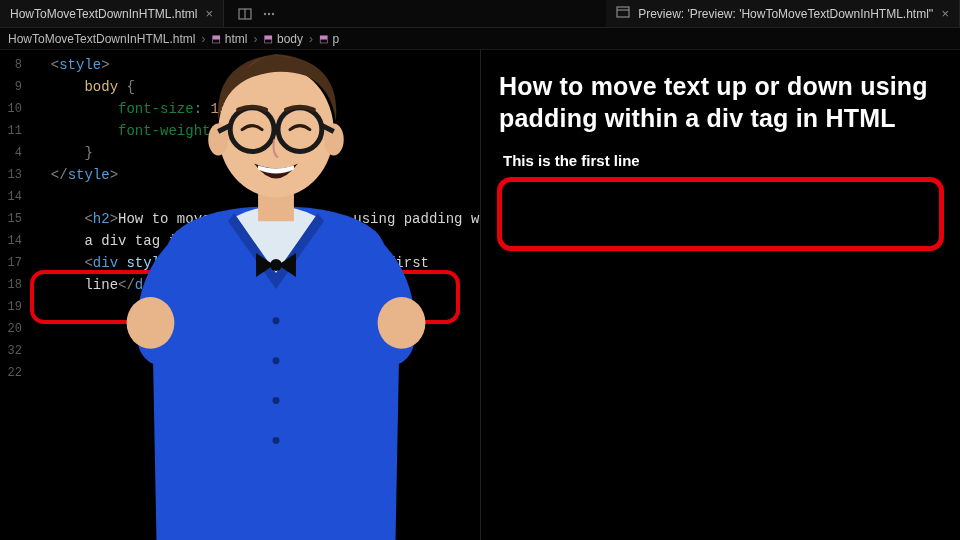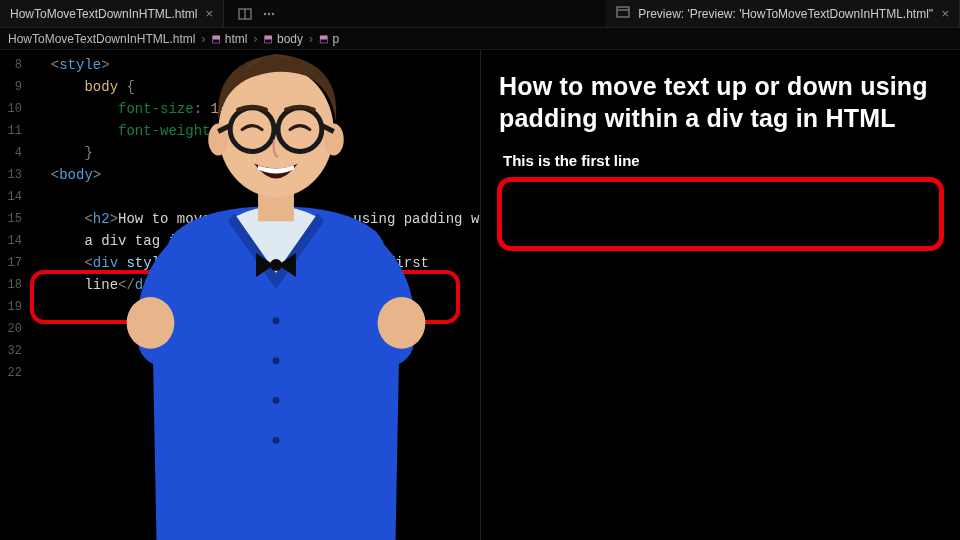--- a/index.html
+++ b/index.html
@@ -120,21 +120,21 @@
         <div>20</div>
           <div>32</div>
           <div>22</div>
       </div>
       <div class="code">
         <div class="ln">  <span class="punc">&lt;</span><span class="tag">style</span><span class="punc">&gt;</span></div>
         <div class="ln">      <span class="sel">body</span><span class="punc"> {</span></div>
         <div class="ln">          <span class="prop">font-size</span><span class="punc">: </span><span class="val">18px</span><span class="punc">;</span></div>
         <div class="ln">          <span class="prop">font-weight</span><span class="punc">: </span><span class="val">bold</span><span class="punc">;</span></div>
         <div class="ln">      <span class="punc">}</span></div>
-        <div class="ln">  <span class="punc">&lt;</span><span class="tag">body</span><span class="punc">&gt;</span></div>
+        <div class="ln">  <span class="punc">&lt;/</span><span class="tag">style</span><span class="punc">&gt;</span></div>
         <div class="ln"> </div>
         <div class="ln">      <span class="punc">&lt;</span><span class="tag">h2</span><span class="punc">&gt;</span><span class="txt">How to move text up or down using padding within</span></div>
         <div class="ln">      <span class="txt">a div tag in HTML</span><span class="punc">&lt;/</span><span class="tag">h2</span><span class="punc">&gt;</span></div>
         <div class="ln">      <span class="punc">&lt;</span><span class="tag">div</span><span class="attr"> style</span><span class="punc">=</span><span class="str">"padding..."</span><span class="punc">&gt;</span><span class="txt">This is the first</span></div>
         <div class="ln">      <span class="txt">line</span><span class="punc">&lt;/</span><span class="tag">div</span><span class="punc">&gt;</span></div>
       </div>
       <div class="hl-box hl1"></div>
     </div>
 
     <div class="preview">

